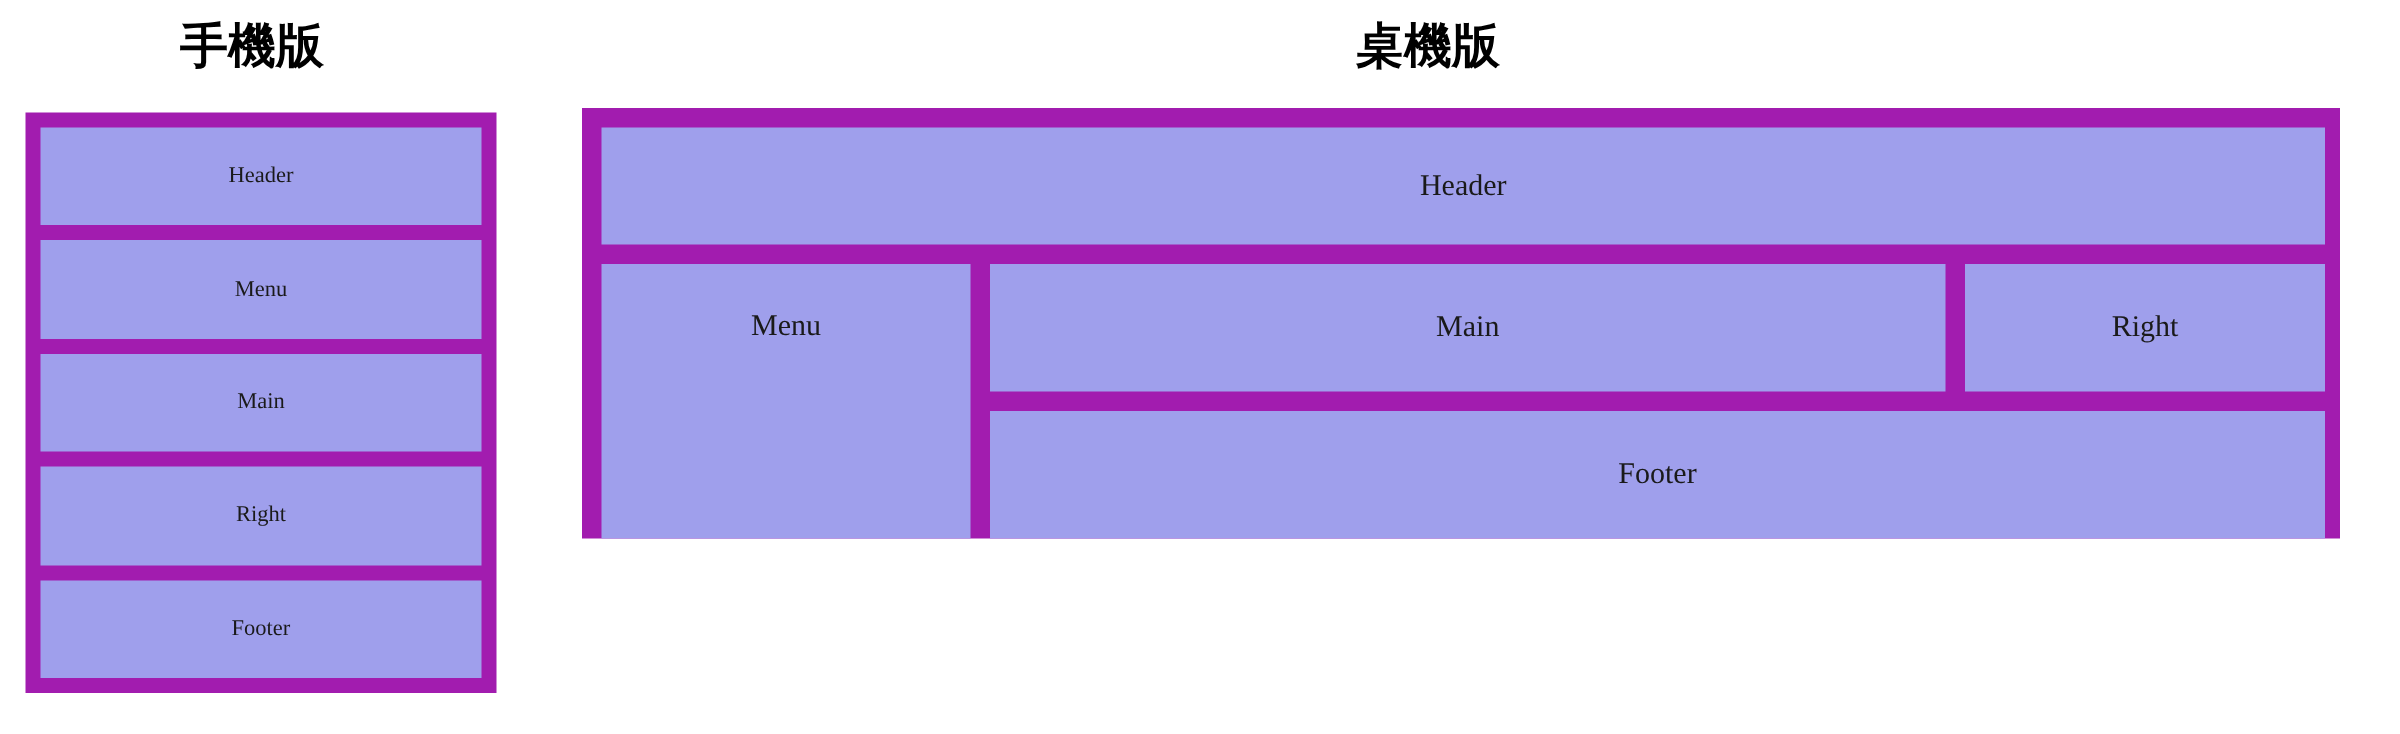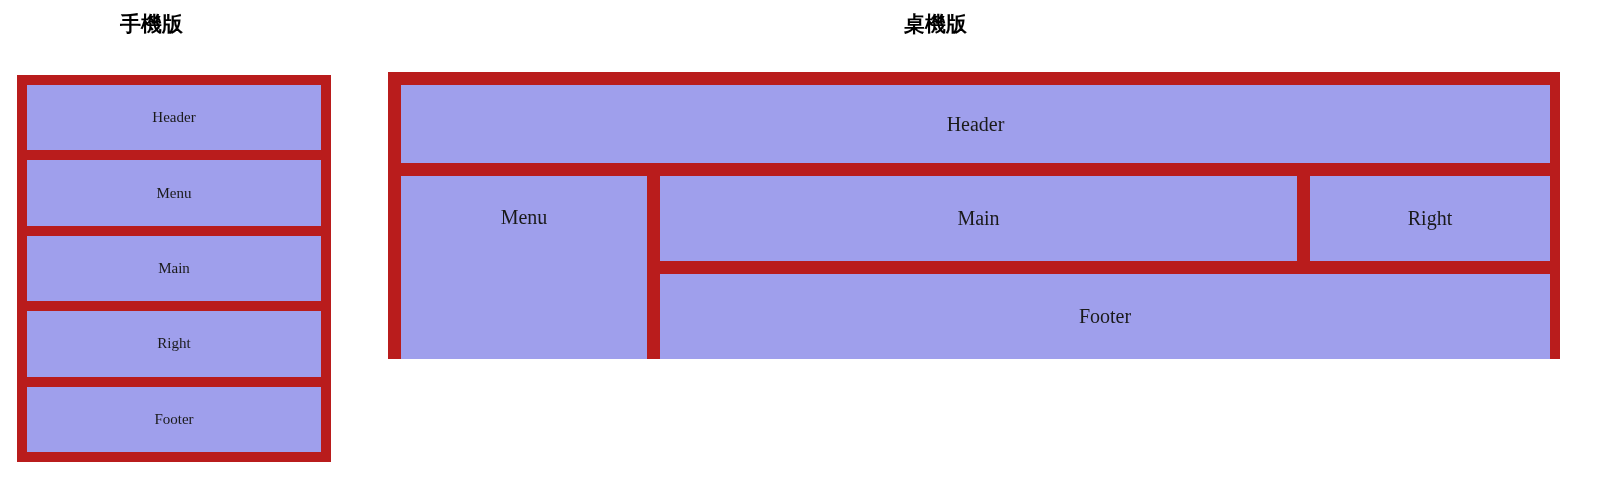--- a/index.html
+++ b/index.html
@@ -14,32 +14,32 @@
     overflow: hidden;
     font-family: "Liberation Serif", "DejaVu Serif", serif;
   }
 
   
   .section-title {
     position: absolute;
     margin: 0;
     font-family: "DejaVu Sans", "Liberation Sans", sans-serif;
     font-weight: bold;
-    font-size: 21px;
+    font-size: 32px;
     line-height: 1;
     color: #000000;
     white-space: nowrap;
   }
   #mobile-title { left: 120px; top: 14px; }
   #desktop-title { left: 904px; top: 14px; }
 
   
   .frame {
     position: absolute;
-    background: #b91c1c;
+    background: #a21caf;
     box-sizing: border-box;
   }
   .cell {
     background: #9f9fec;
     color: #1a1a1a;
     display: flex;
     align-items: center;
     justify-content: center;
     box-sizing: border-box;
     text-align: center;

